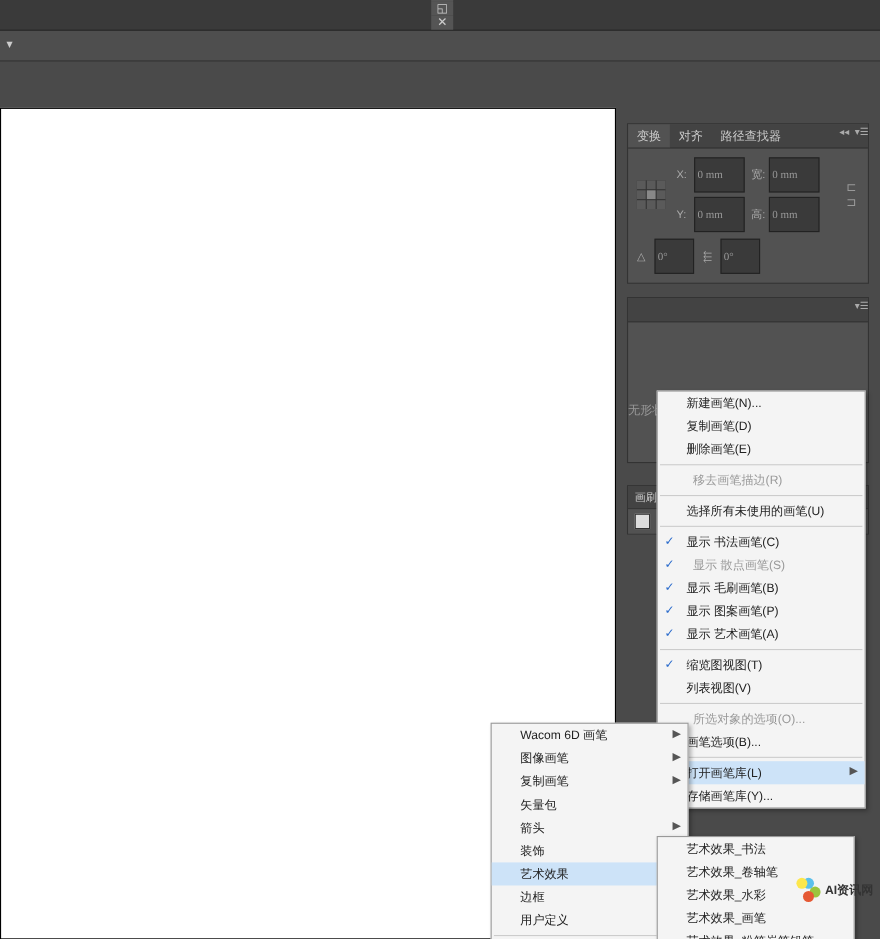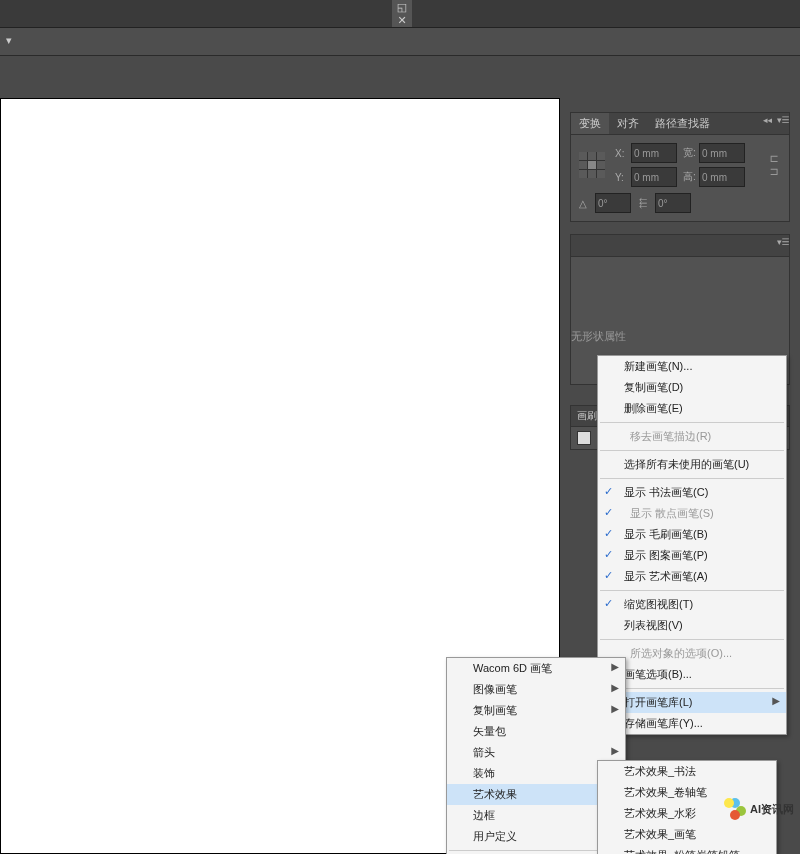--- a/index.html
+++ b/index.html
@@ -25,21 +25,21 @@
 .panel-tabs { display: flex; background: #434343; height: 22px; align-items: flex-end; border-bottom: 1px solid #333; position: relative; }
 .panel-tabs .tab { padding: 3px 8px; color: #ccc; cursor: pointer; }
 .panel-tabs .tab.active { background: #525252; }
 .panel-tabs .ctrl { position: absolute; right: 2px; top: 2px; display: flex; gap: 4px; }
 .panel-tabs .ctrl span { width: 10px; height: 10px; color: #aaa; font-size: 9px; }
 
 .transform-body { padding: 8px; }
 .tf-row { display: flex; align-items: center; gap: 6px; margin-bottom: 6px; }
 .tf-field { display: flex; align-items: center; gap: 2px; }
 .tf-field .lbl { color: #aaa; width: 14px; font-size: 10px; }
-.tf-field input { width: 46px; height: 20px; background: #3a3a3a; border: 1px solid #222; color: #999; font-size: 10px; padding: 0 2px; }
+.tf-field input { width: 46px; height: 32px; background: #3a3a3a; border: 1px solid #222; color: #999; font-size: 10px; padding: 0 2px; font-family: Liberation Serif, serif; }
 .link-icon { width: 14px; height: 28px; color: #999; display: flex; align-items: center; justify-content: center; margin-left: auto; }
 .ref-grid { width: 26px; height: 26px; display: grid; grid-template-columns: repeat(3, 1fr); gap: 1px; background: #333; margin-right: 4px; }
 .ref-grid span { background: #5a5a5a; }
 .ref-grid span.c { background: #888; }
 .tf-sub { display:flex; gap:8px; font-size:9px; color:#888; margin-top:4px; }
 
 .nopropery { text-align: left; padding: 40px 0; color: #999; margin-top: 32px; }
 
 .brush-hdr { background:#434343; padding:3px 6px; color:#ccc; border-bottom:1px solid #333; font-size:10px; }
 .brush-row { display:flex; align-items:center; padding:4px 6px; background:#525252; }

